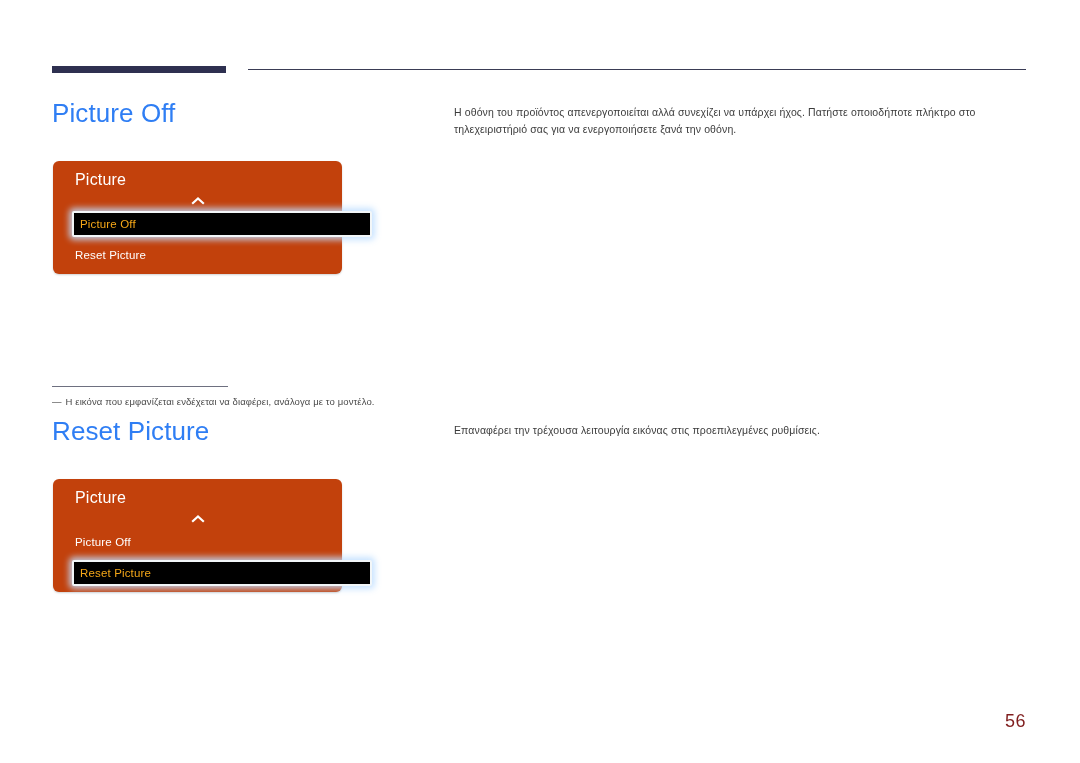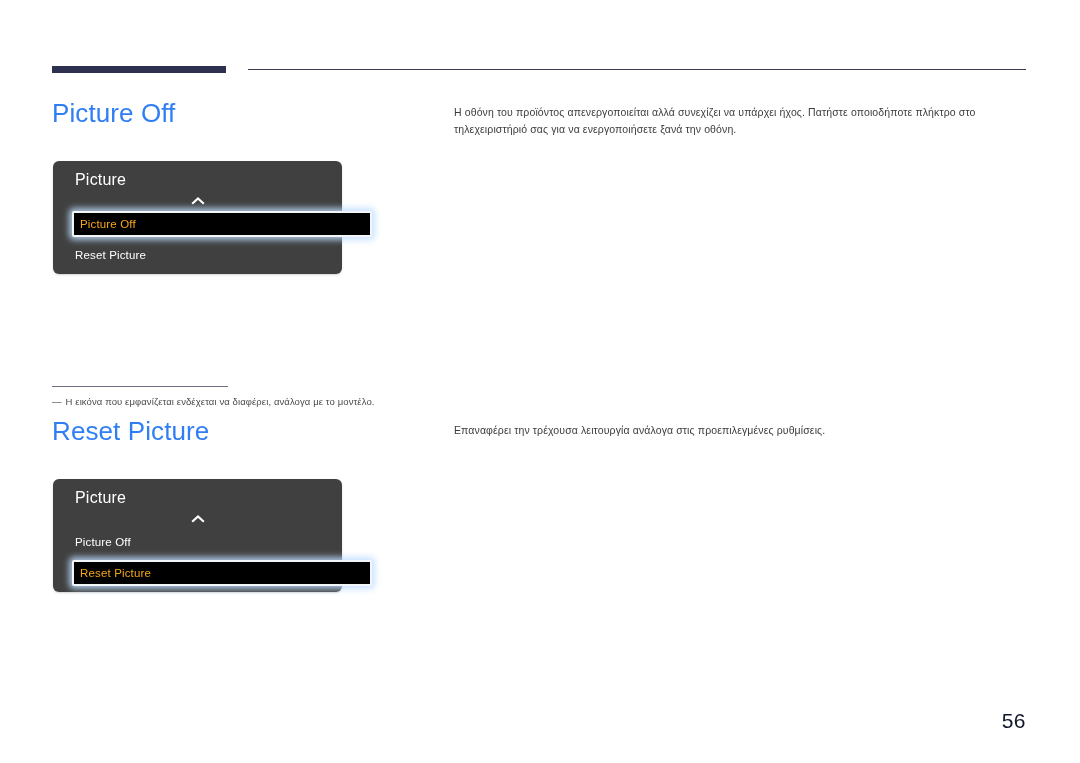--- a/index.html
+++ b/index.html
@@ -74,21 +74,21 @@
     line-height: 17px;
     color: #3c3c3c;
     letter-spacing: 0.12px;
   }
 
   
   .osd {
     position: absolute;
     left: 53px;
     width: 289px;
-    background: #404040;
+    background: #c2410c;
     border-radius: 6px;
     box-shadow: 0 1px 2px rgba(0,0,0,0.18);
   }
   #osd-1 { top: 65px; height: 113px; }
   #osd-2 { top: 65px; height: 113px; }
 
   .osd-title {
     position: absolute;
     left: 22px;
     top: 8px;
@@ -170,22 +170,22 @@
     color: #4a4a4a;
   }
 
   
   .page-number {
     position: absolute;
     left: 0;
     top: 708px;
     width: 1026px;
     text-align: right;
-    font-size: 21px;
-    color: #0f172a;
+    font-size: 18px;
+    color: #7f1d1d;
     letter-spacing: 0.5px;
     line-height: 26px;
   }
 </style>
 </head>
 <body>
 
 <div class="page-header">
   <div class="rule-thick"></div>
   <div class="rule-thin"></div>
@@ -214,21 +214,21 @@
   <div class="footnote-wrap" id="footnote-1">
     <div class="footnote-rule"></div>
     <p class="footnote-text"><span class="footnote-dash">―</span><span>Η εικόνα που εμφανίζεται ενδέχεται να διαφέρει, ανάλογα με το μοντέλο.</span></p>
   </div>
 </div>
 
 <div class="section" id="section-reset-picture">
 
   <h1 class="section-title">Reset Picture</h1>
 
-  <p class="section-desc">Επαναφέρει την τρέχουσα λειτουργία ανάλογα στις προεπιλεγμένες ρυθμίσεις.</p>
+  <p class="section-desc">Επαναφέρει την τρέχουσα λειτουργία εικόνας στις προεπιλεγμένες ρυθμίσεις.</p>
 
   <div class="osd" id="osd-2">
     <div class="osd-title">Picture</div>
 
     <div class="osd-chevron">
       <svg width="16" height="9" viewBox="0 0 16 9" aria-hidden="true">
         <polyline points="3,7 8,2.5 13,7" fill="none" stroke="#ffffff" stroke-width="2.2" stroke-linecap="square" stroke-linejoin="miter"></polyline>
       </svg>
     </div>
 

